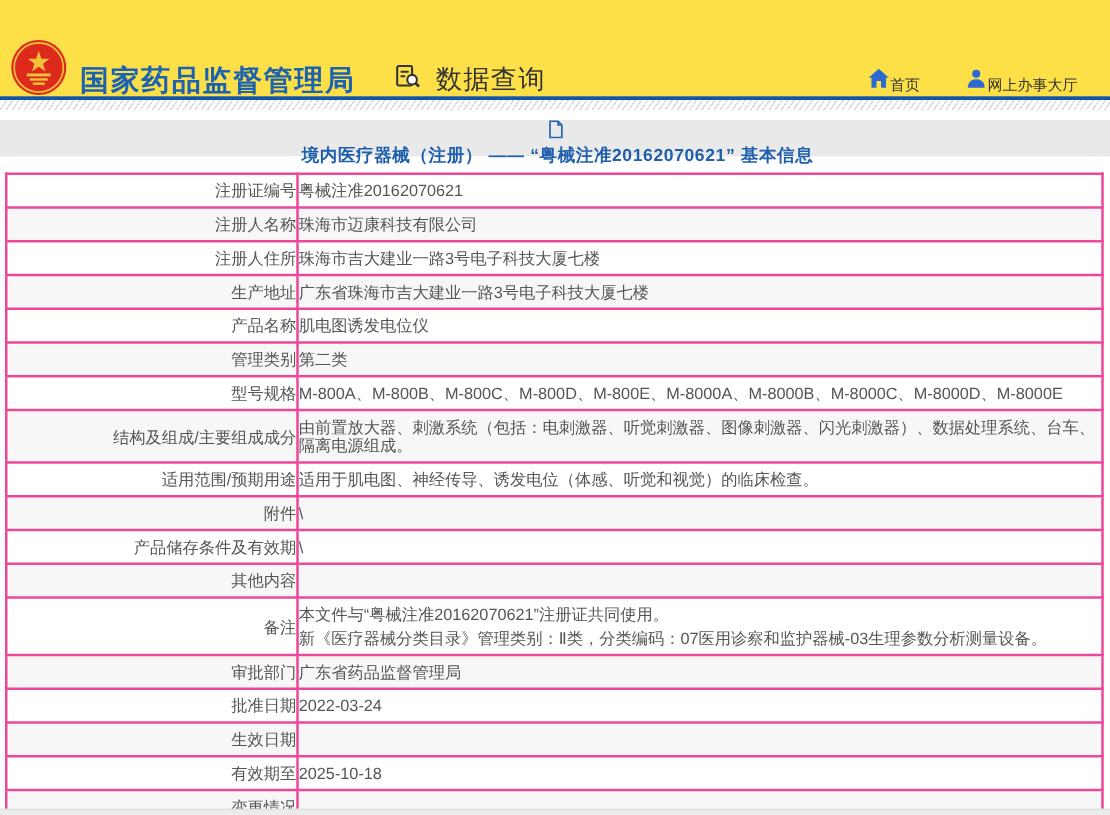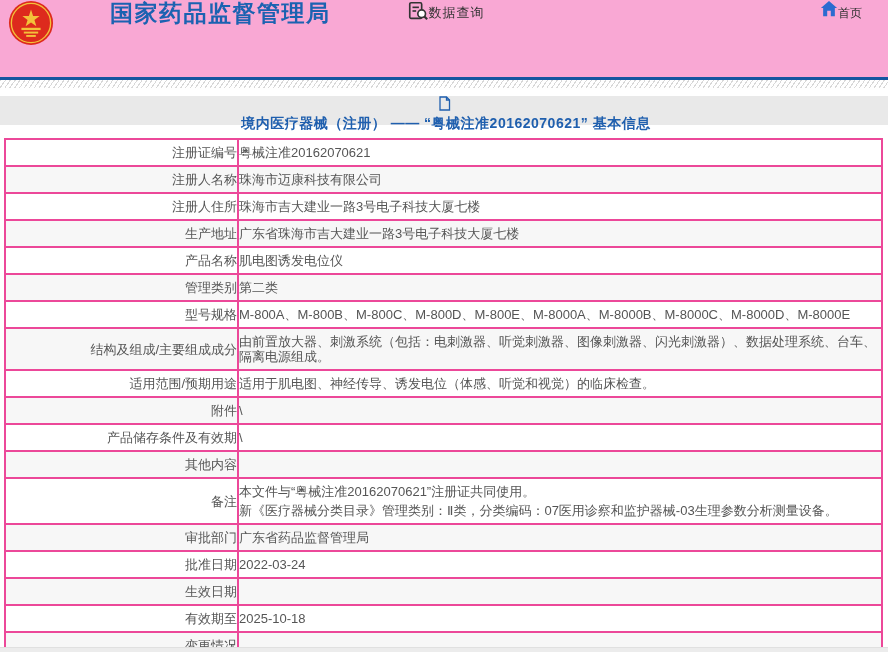--- a/index.html
+++ b/index.html
@@ -1,27 +1,27 @@
 <!DOCTYPE html>
 <html><head>
 <meta charset="utf-8">
 <style>
   * { margin:0; padding:0; box-sizing:border-box; }
   html,body { width:888px; height:652px; background:#fff; overflow:hidden;
     font-family:"Liberation Sans","DejaVu Sans",sans-serif; }
 
   
-  .header { display:flex; align-items:flex-start; height:77px; padding:0 26px 0 8px; background:#f9a8d4;gap:46px; }
+  .header { display:flex; align-items:flex-end; height:77px; padding:0 26px 0 8px; background:#fde047; }
   .emblem { width:46px; height:46px; flex:0 0 46px; }
   .org-block { margin-left:10px; }
   .org-cn { color:#1b62b1; font-size:23px; font-weight:bold; letter-spacing:1.5px; line-height:26px; }
   .org-en { color:#2a6ab5; font-size:11px; margin-top:2px; }
   .section-entry { display:flex; align-items:center; margin-left:30px; cursor:pointer; }
   .section-entry svg { width:22px; height:22px; }
-  .section-label { font-size:13px; color:#333; margin-left:0; letter-spacing:1px; }
+  .section-label { font-size:21px; color:#333; margin-left:12px; letter-spacing:1px; }
   .header-nav { margin-left:auto; display:flex; gap:36px; }
   .nav-item { display:flex; flex-direction:row; align-items:center; cursor:pointer; }
   .nav-item svg { width:18px; height:18px; }
   .nav-label { font-size:12px; color:#333; margin-top:5px; white-space:nowrap; }
 
   
   .blue-line { height:3px; background:#1456a0; }
   .hatch-band { height:8px;
     background:repeating-linear-gradient(125deg,#d8d8d8 0 1px,transparent 1px 4px); }
 
@@ -76,20 +76,29 @@
   </div>
   <div class="header-nav">
     <div class="nav-item">
       <span>
         <svg viewBox="0 0 20 20" fill="#2b6bd0">
           <path d="M10 1 L19 9 L16.5 9 L16.5 18 L12 18 L12 12 L8 12 L8 18 L3.5 18 L3.5 9 L1 9 Z"></path>
         </svg>
       </span>
       <span class="nav-label">首页</span>
     </div>
+    <div class="nav-item">
+      <span>
+        <svg viewBox="0 0 20 20" fill="#2b6bd0">
+          <circle cx="10" cy="5.5" r="3.6"></circle>
+          <path d="M2.5 18 C2.5 12.8 6 10.5 10 10.5 C14 10.5 17.5 12.8 17.5 18 Z"></path>
+        </svg>
+      </span>
+      <span class="nav-label">网上办事大厅</span>
+    </div>
   </div>
 </div>
 
 <div class="blue-line"></div>
 <div class="hatch-band"></div>
 
 <div class="title-bar">
   <span>
     <svg viewBox="0 0 13 15" fill="none" stroke="#1f5fae" stroke-width="1.3">
       <path d="M2 1 H8.5 L11.5 4 V14 H2 Z"></path>

